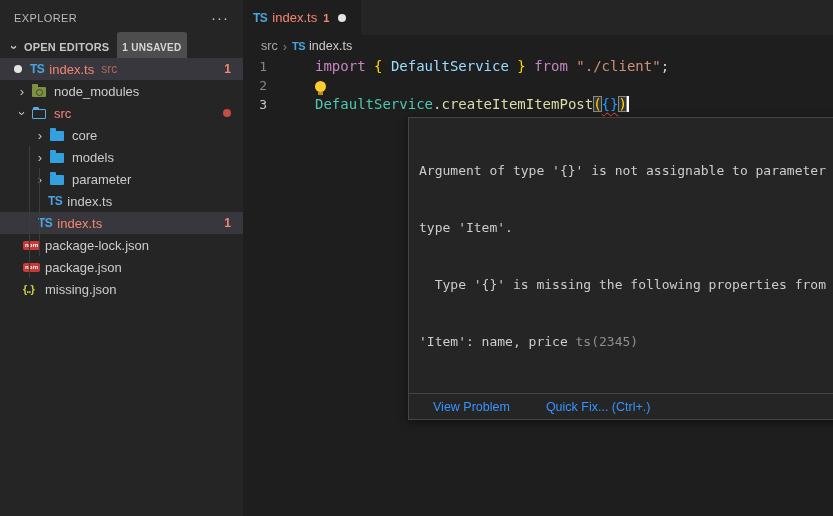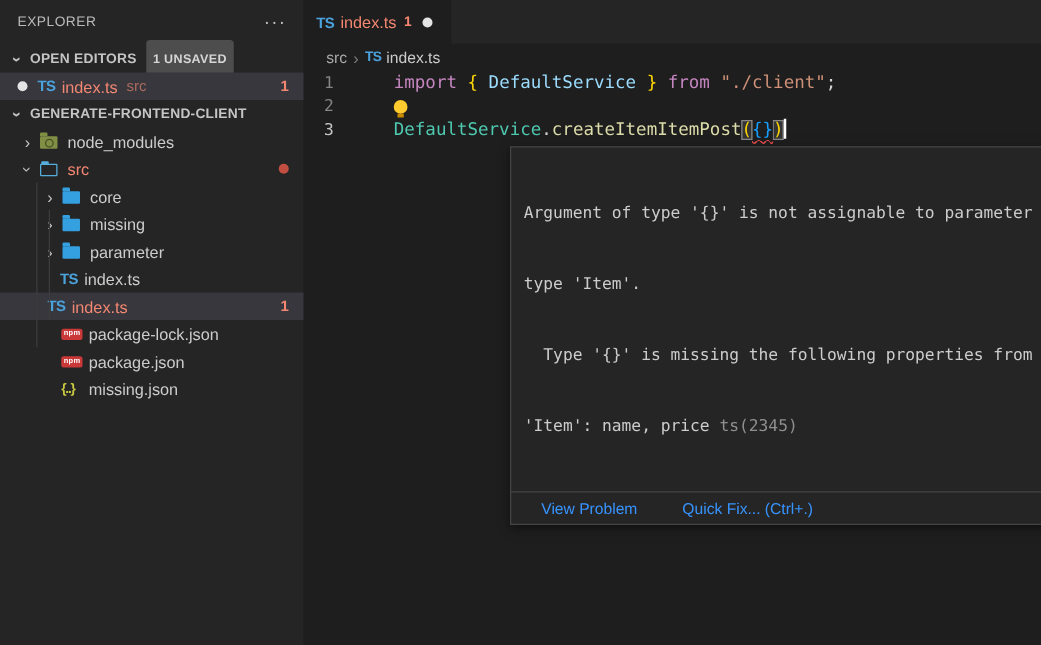--- a/index.html
+++ b/index.html
@@ -55,21 +55,21 @@
   .npmicon { background:#ca3838; color:#fff; font-size:6px; font-weight:bold;
              padding:2px 2px; border-radius:2px; line-height:5px; letter-spacing:.2px; }
   .jsonicon { color:#cbcb41; font-size:11px; font-weight:bold; letter-spacing:-1px; }
 
   
   .t0  { padding-left:12px; }
   .t1  { padding-left:22px; }
   .t2  { padding-left:30px; }
   .tf1 { padding-left:48px; }
   .tf0 { padding-left:38px; }
-  .tfr { padding-left:49px; }
+  .tfr { padding-left:23px; }
 
   .guide { position:absolute; width:1px; background:#3c3c3c; pointer-events:none; }
   .g1 { left:29px; top:146px; height:132px; }
   .g2 { left:39px; top:168px; height:88px; }
 
   
   .editor { position:absolute; left:243px; top:0; width:590px; height:516px;
             background:#1e1e1e; }
   .tabstrip { height:35px; background:#252526; display:flex; }
   .tab { width:118px; height:35px; background:#1e1e1e; display:flex;
@@ -131,24 +131,20 @@
   </div>
 
   <div class="row selected">
     <span class="moddot oe-dot"></span>
     <span class="ticon">TS</span>
     <span class="lbl err">index.ts</span>
     <span class="desc">src</span>
     <span class="rbadge">1</span>
   </div>
 
-  <div class="section-row">
-    <span class="chev exp">›</span>
-    <span class="section-label">GENERATE-FRONTEND-CLIENT</span>
-  </div>
 
   <div class="row t0">
     <span class="chev">›</span>
     <span class="ficon">
         <span class="folder npmf"></span>
       </span>
     <span class="lbl">node_modules</span>
   </div>
 
   <div class="row t0">
@@ -167,21 +163,21 @@
         <span class="folder"></span>
       </span>
     <span class="lbl">core</span>
   </div>
 
   <div class="row t2">
     <span class="chev">›</span>
     <span class="ficon">
         <span class="folder"></span>
       </span>
-    <span class="lbl">missing</span>
+    <span class="lbl">models</span>
   </div>
 
   <div class="row t2">
     <span class="chev">›</span>
     <span class="ficon">
         <span class="folder"></span>
       </span>
     <span class="lbl">parameter</span>
   </div>
 

